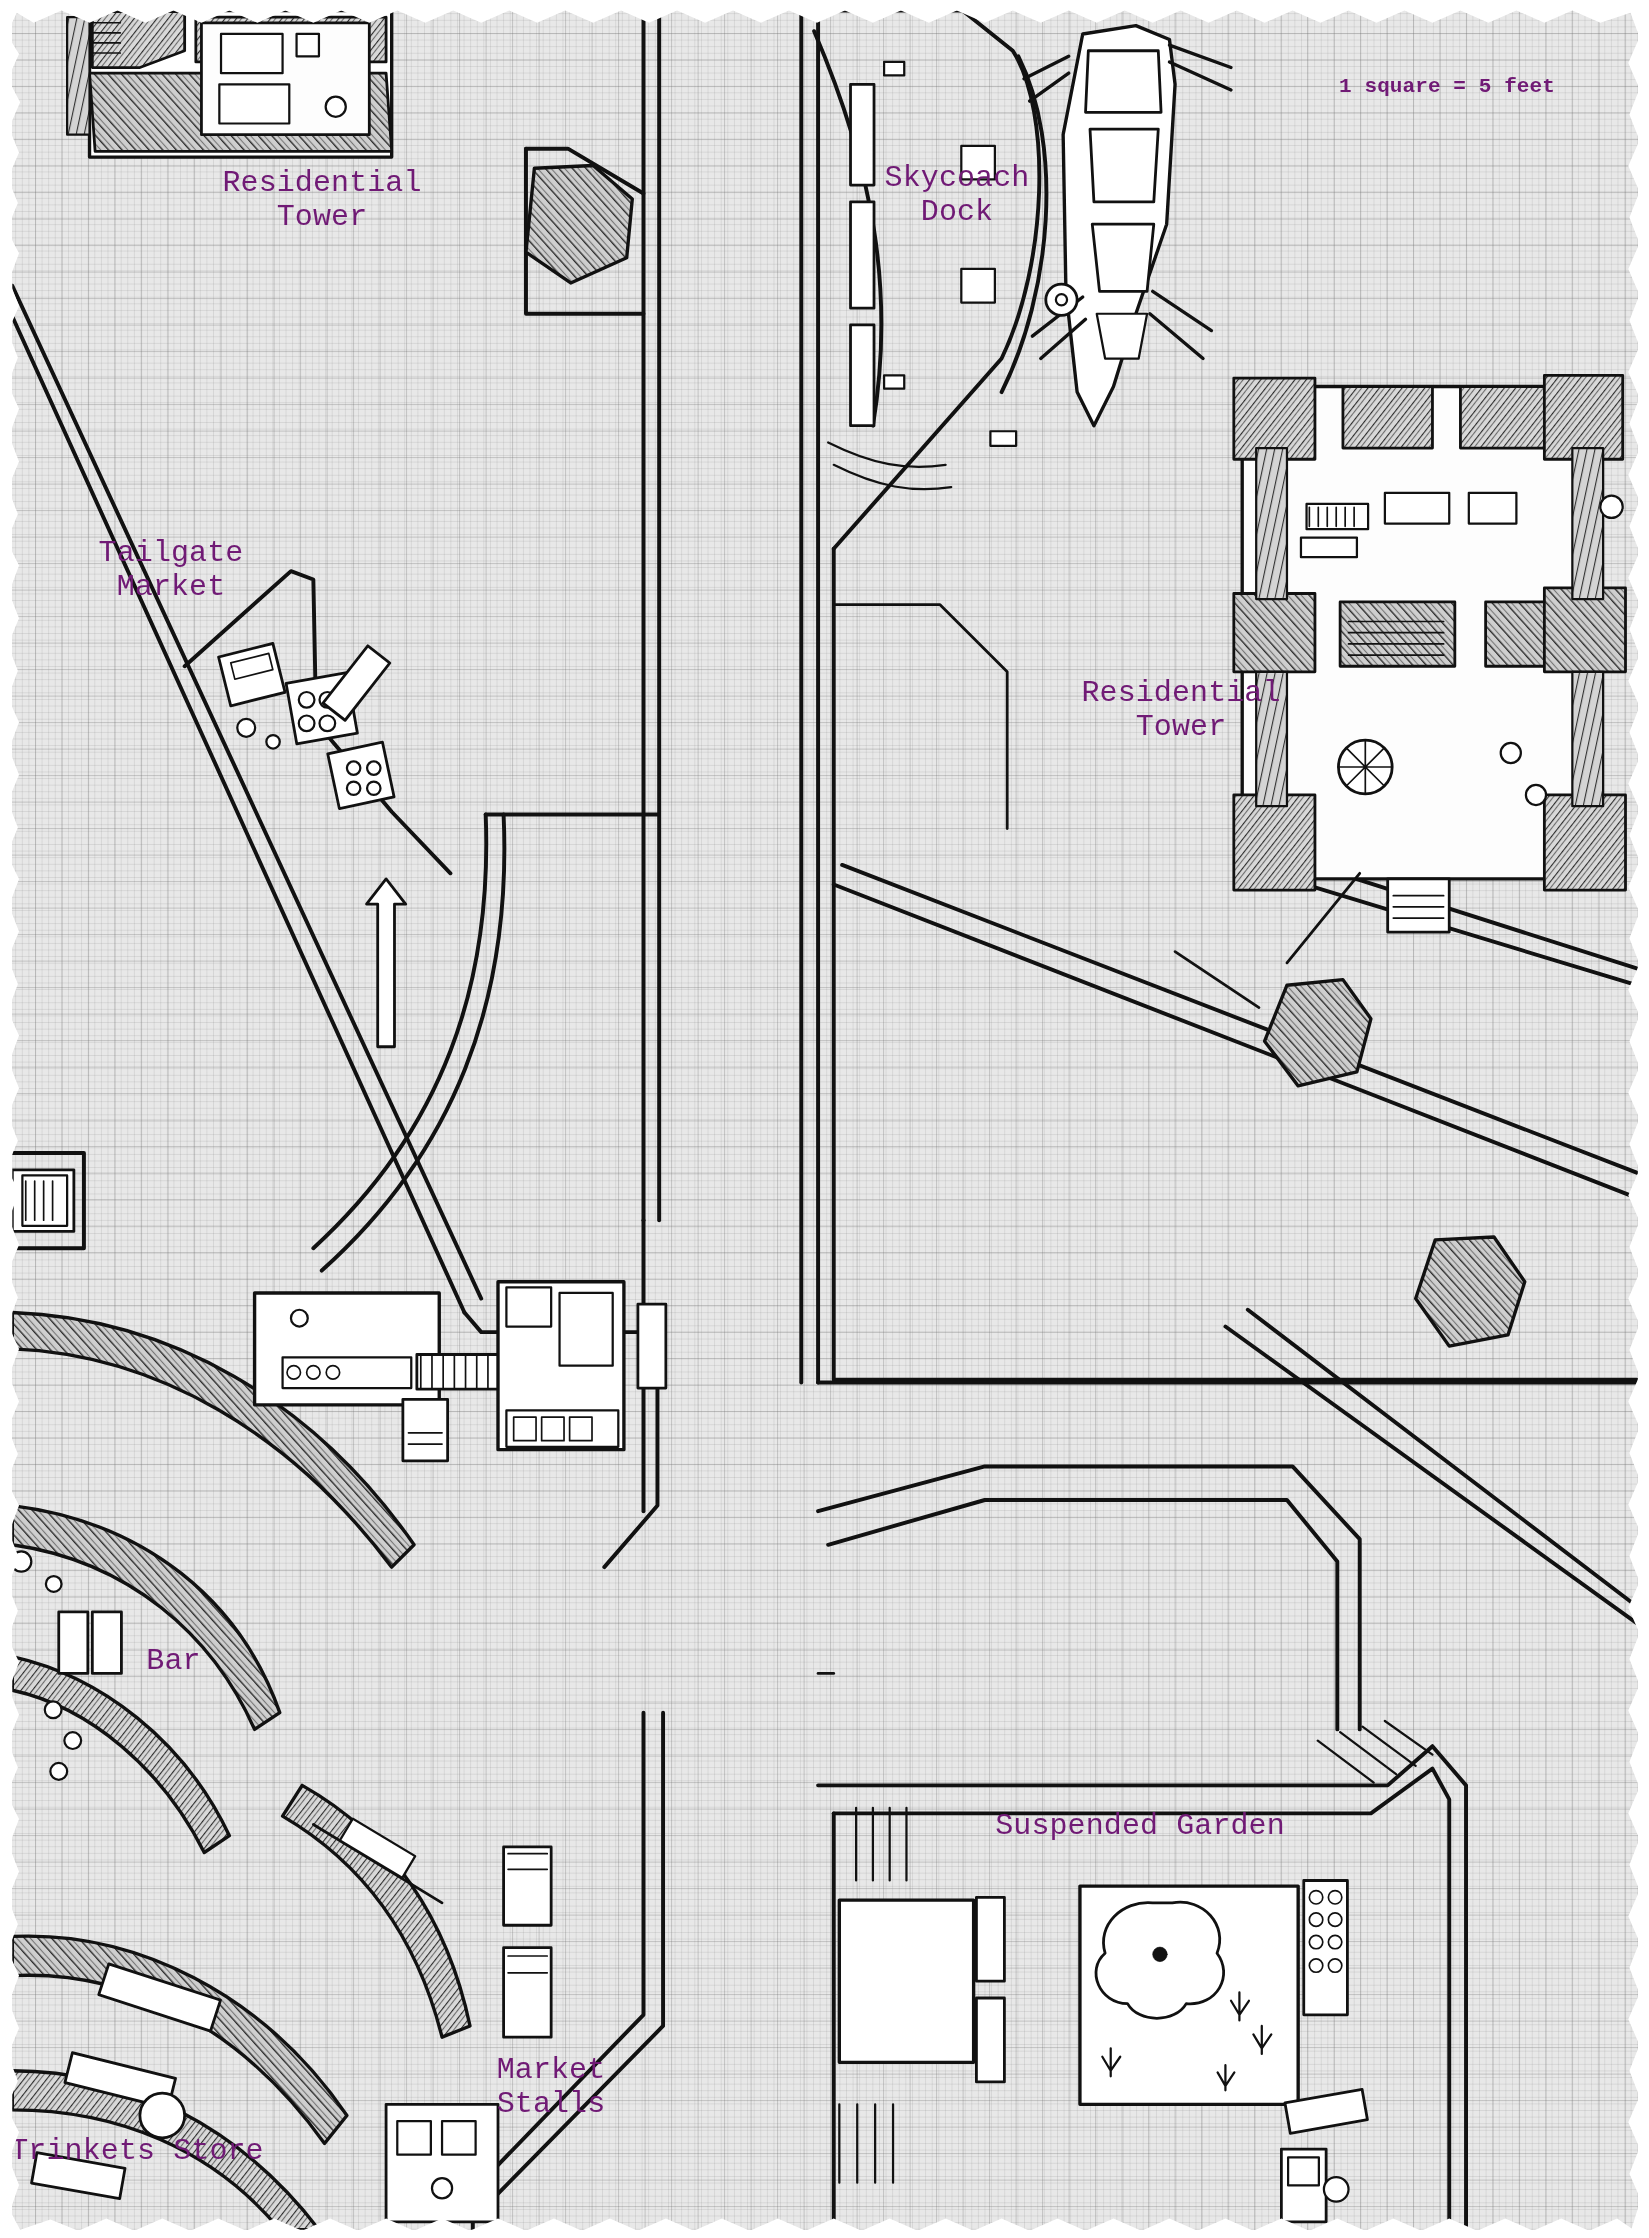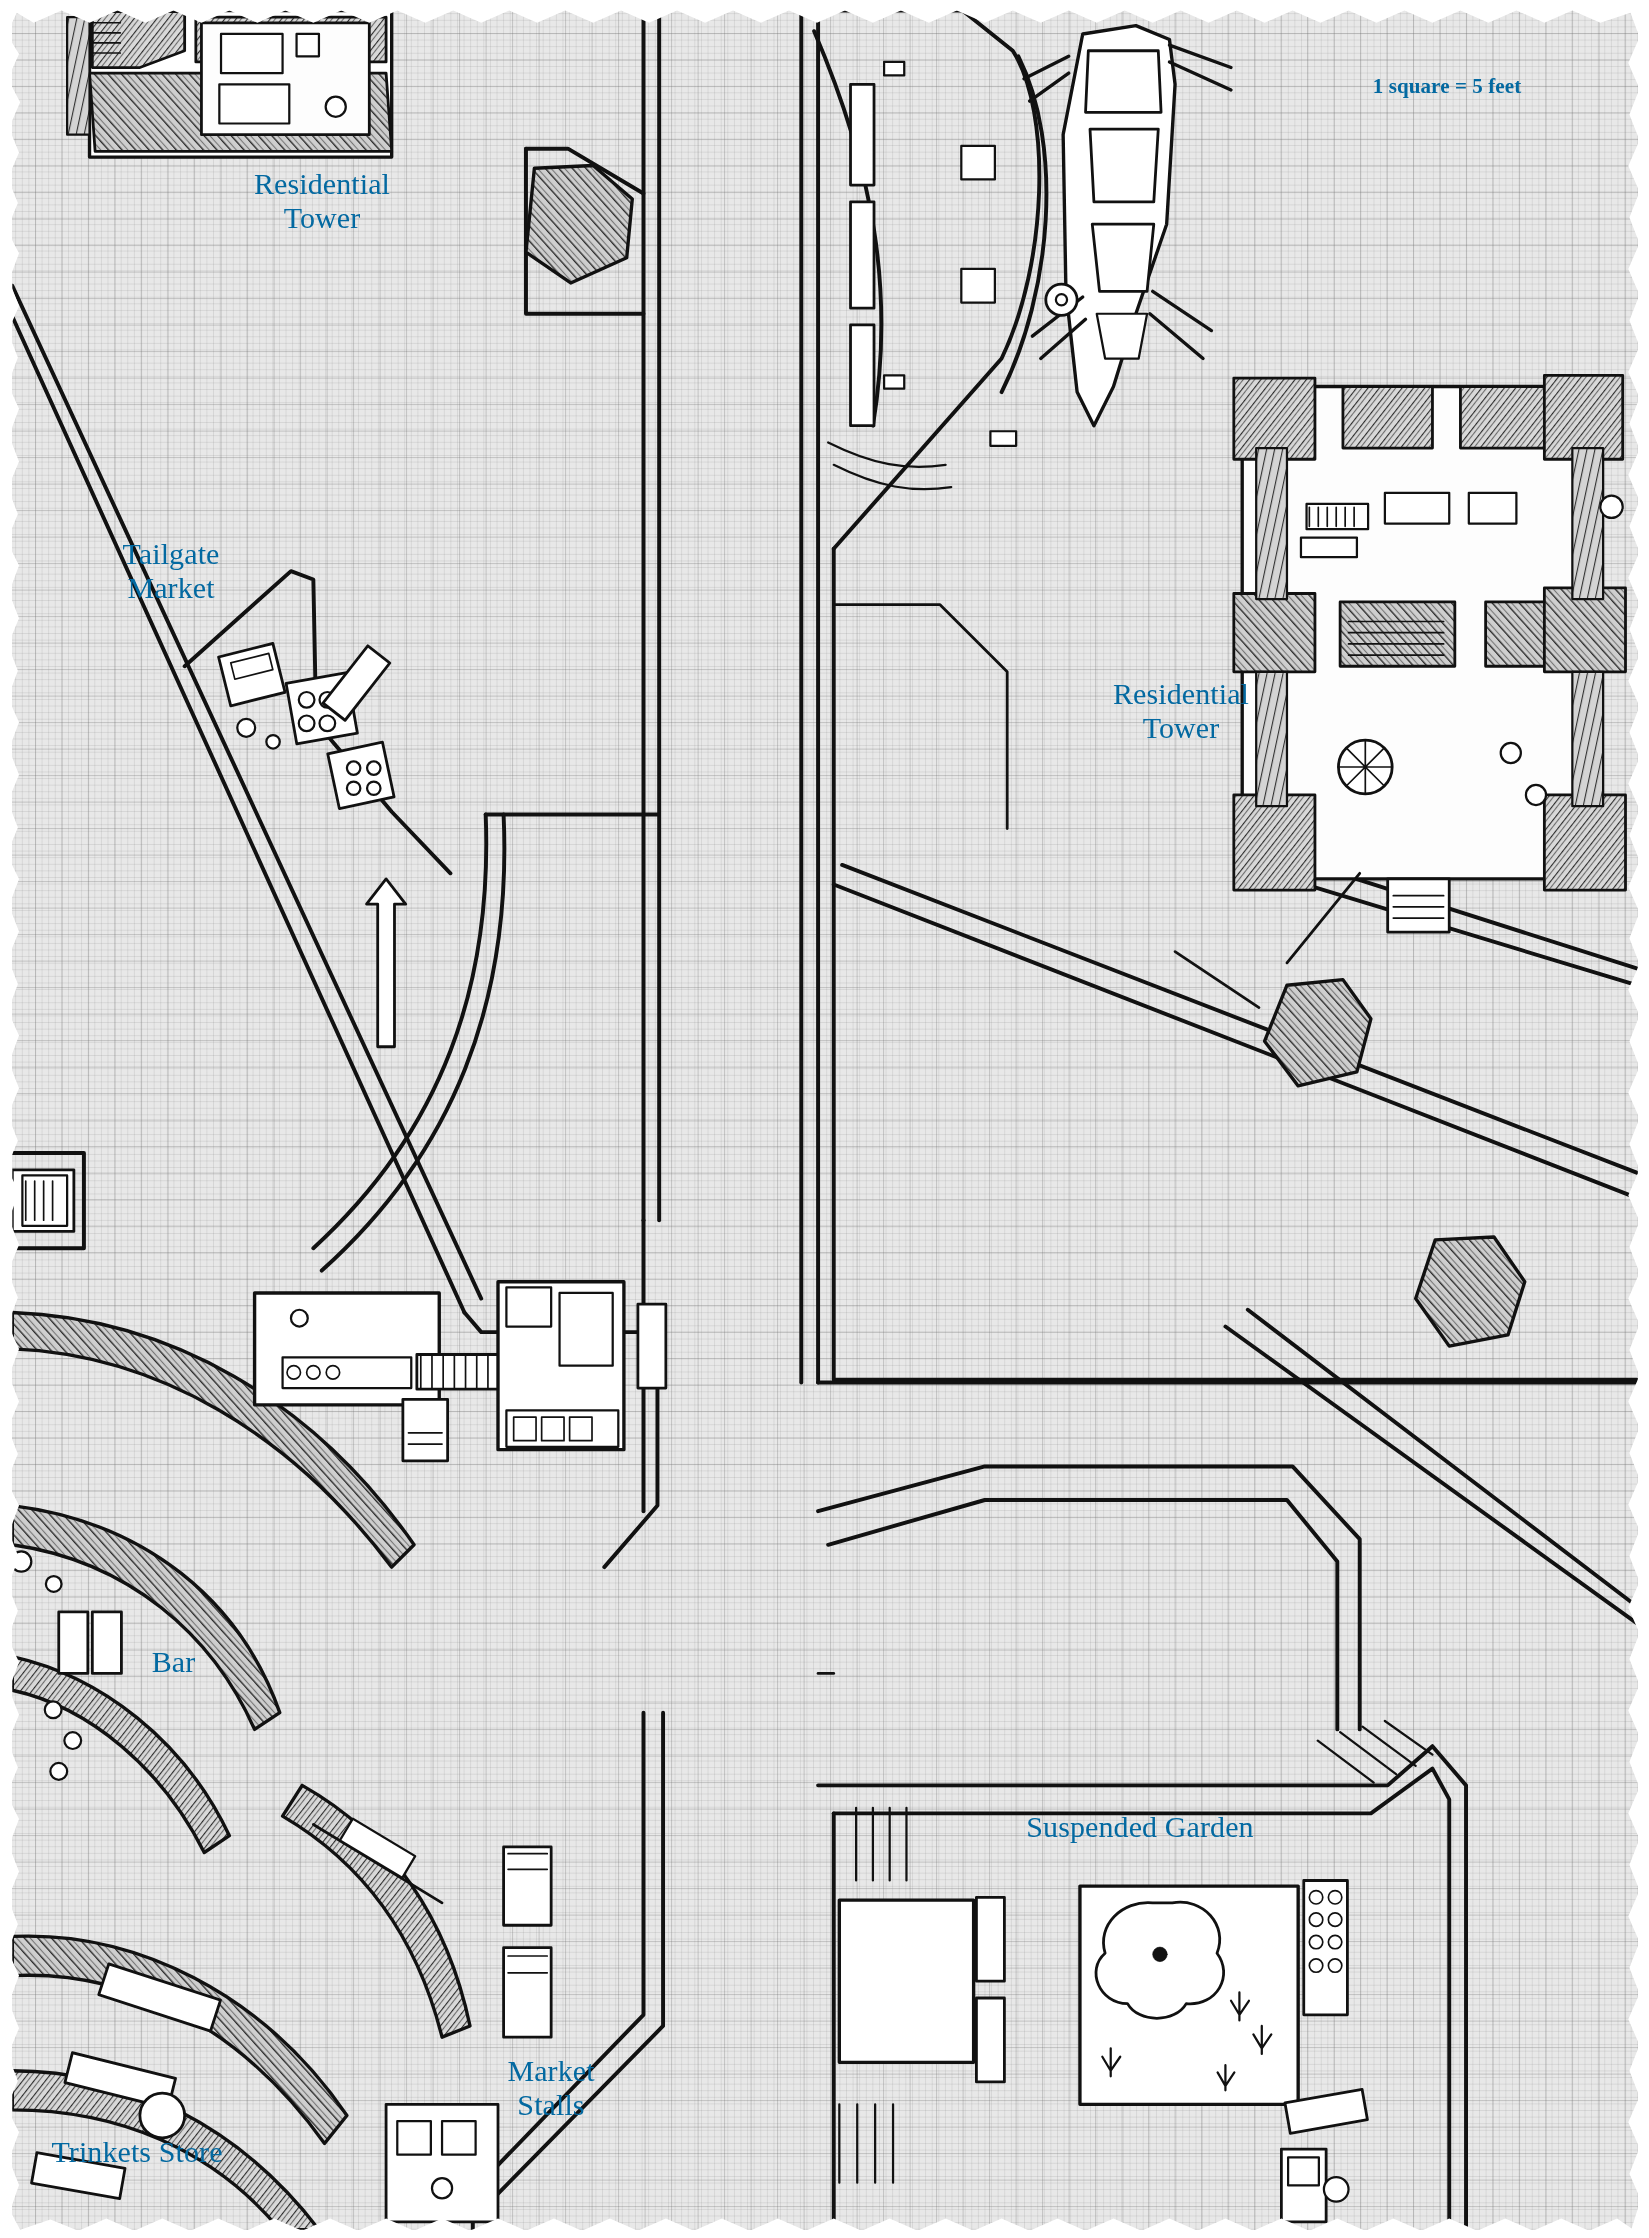--- a/index.html
+++ b/index.html
@@ -53,22 +53,22 @@
   svg.ink {
     position: absolute;
     left: 0; top: 0;
     width: 1649px;
     height: 2239px;
     overflow: visible;
   }
   
   .label {
     position: absolute;
-    color: #0369a1;
-    font-family: Liberation Serif, serif;
+    color: #701a75;
+    font-family: Liberation Mono, monospace;
     font-weight: 400;
     text-align: center;
     line-height: 1.12;
     white-space: pre-line;
     letter-spacing: 0.1px;
   }
   .label.big   { font-size: 30px; }
   .label.scale { font-size: 21px; font-weight: 600; white-space: nowrap; }
 </style>
 </head>
@@ -390,20 +390,22 @@
         <path d="M2300 1720 L2430 1560"></path>
         <path d="M1462 2990 L1490 2990"></path>
       </g>
     </g>
   </svg>
 
   <div class="label big" style="left:322px; top:201px; transform:translate(-50%,-50%); width:269px;">Residential
 Tower</div>
   <div class="label big" style="left:171px; top:571px; transform:translate(-50%,-50%); width:224px;">Tailgate
 Market</div>
+  <div class="label big" style="left:957px; top:196px; transform:translate(-50%,-50%); width:246px;">Skycoach
+Dock</div>
   <div class="label big" style="left:1181px; top:711px; transform:translate(-50%,-50%); width:269px;">Residential
 Tower</div>
   <div class="label big" style="left:162px; top:1662px; transform:translate(-50%,-50%); width:146px;padding-left:23px;">Bar</div>
   <div class="label big" style="left:137px; top:2152px; transform:translate(-50%,-50%); width:280px;">Trinkets Store</div>
   <div class="label big" style="left:551px; top:2088px; transform:translate(-50%,-50%); width:201px;">Market
 Stalls</div>
   <div class="label big" style="left:1140px; top:1827px; transform:translate(-50%,-50%); width:392px;">Suspended Garden</div>
   <div class="label scale" style="left:1447px; top:87px; transform:translate(-50%,-50%); width:291px;">1 square = 5 feet</div>
 
   <svg class="deckle" viewBox="0 0 2947 4000">

